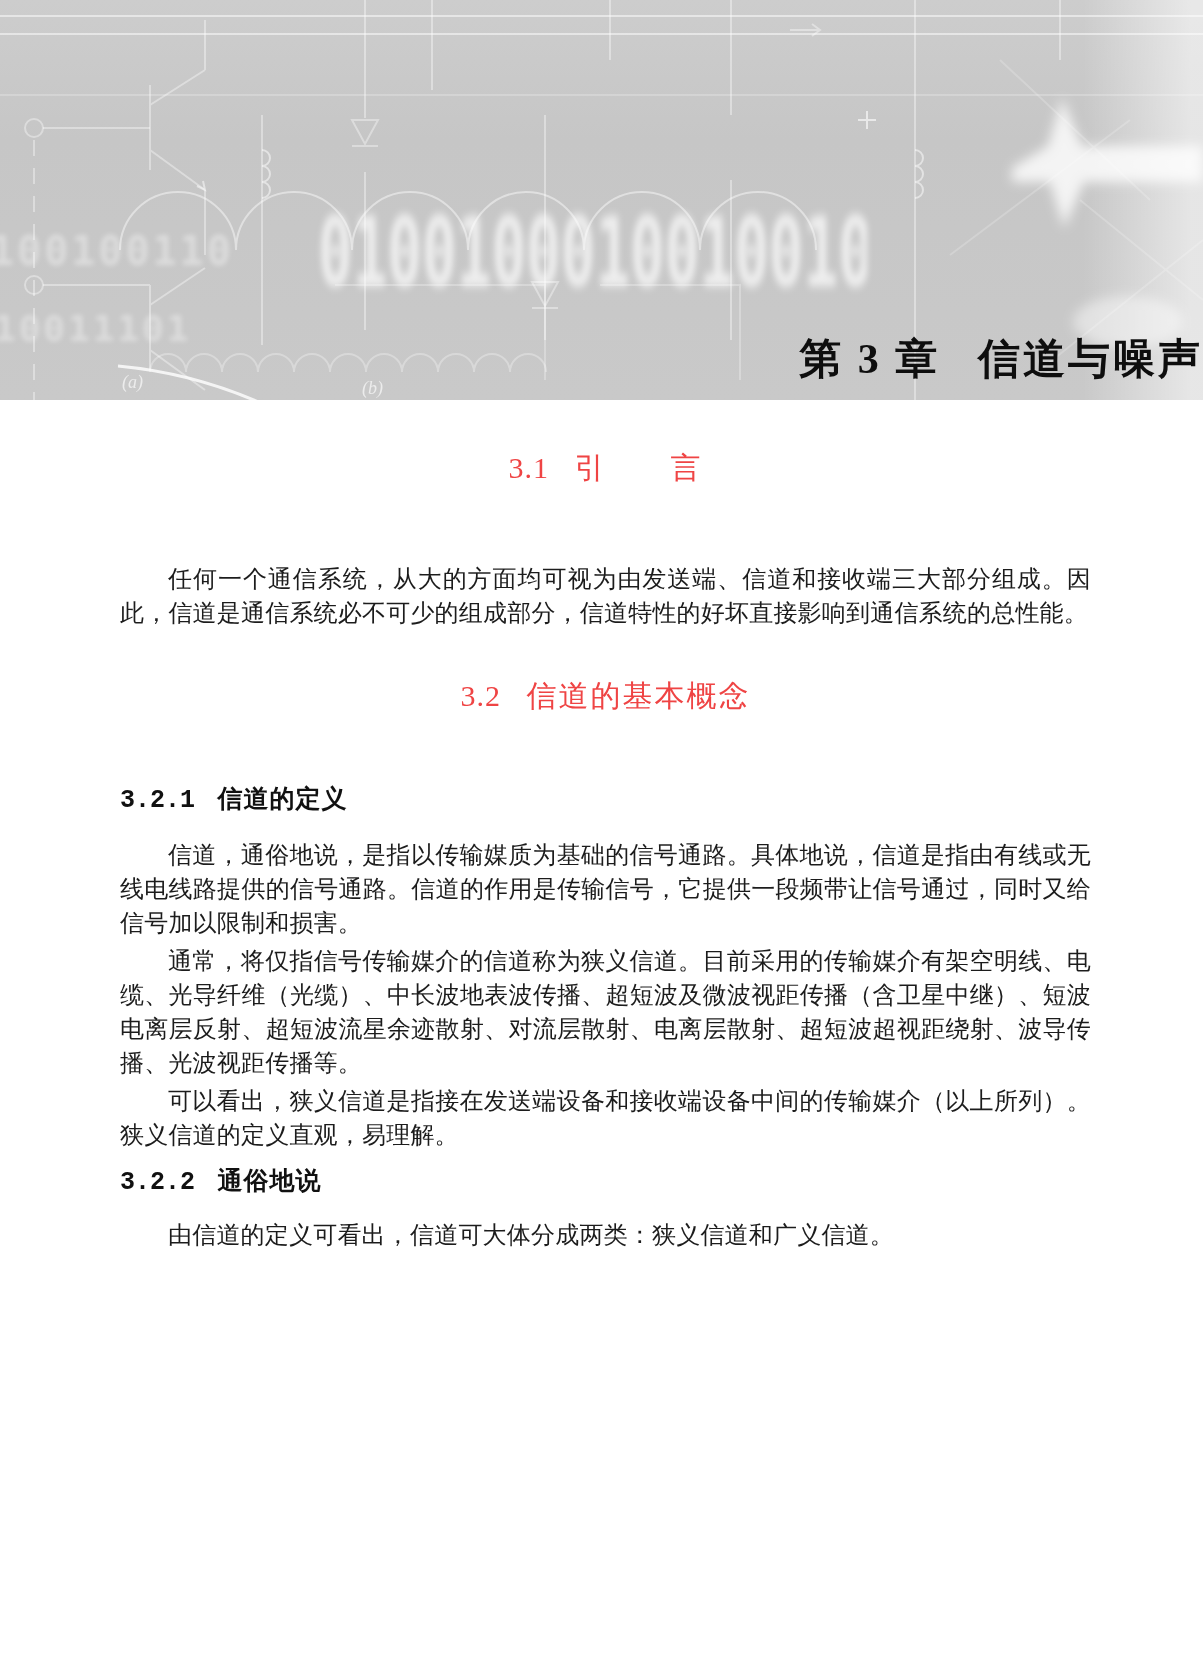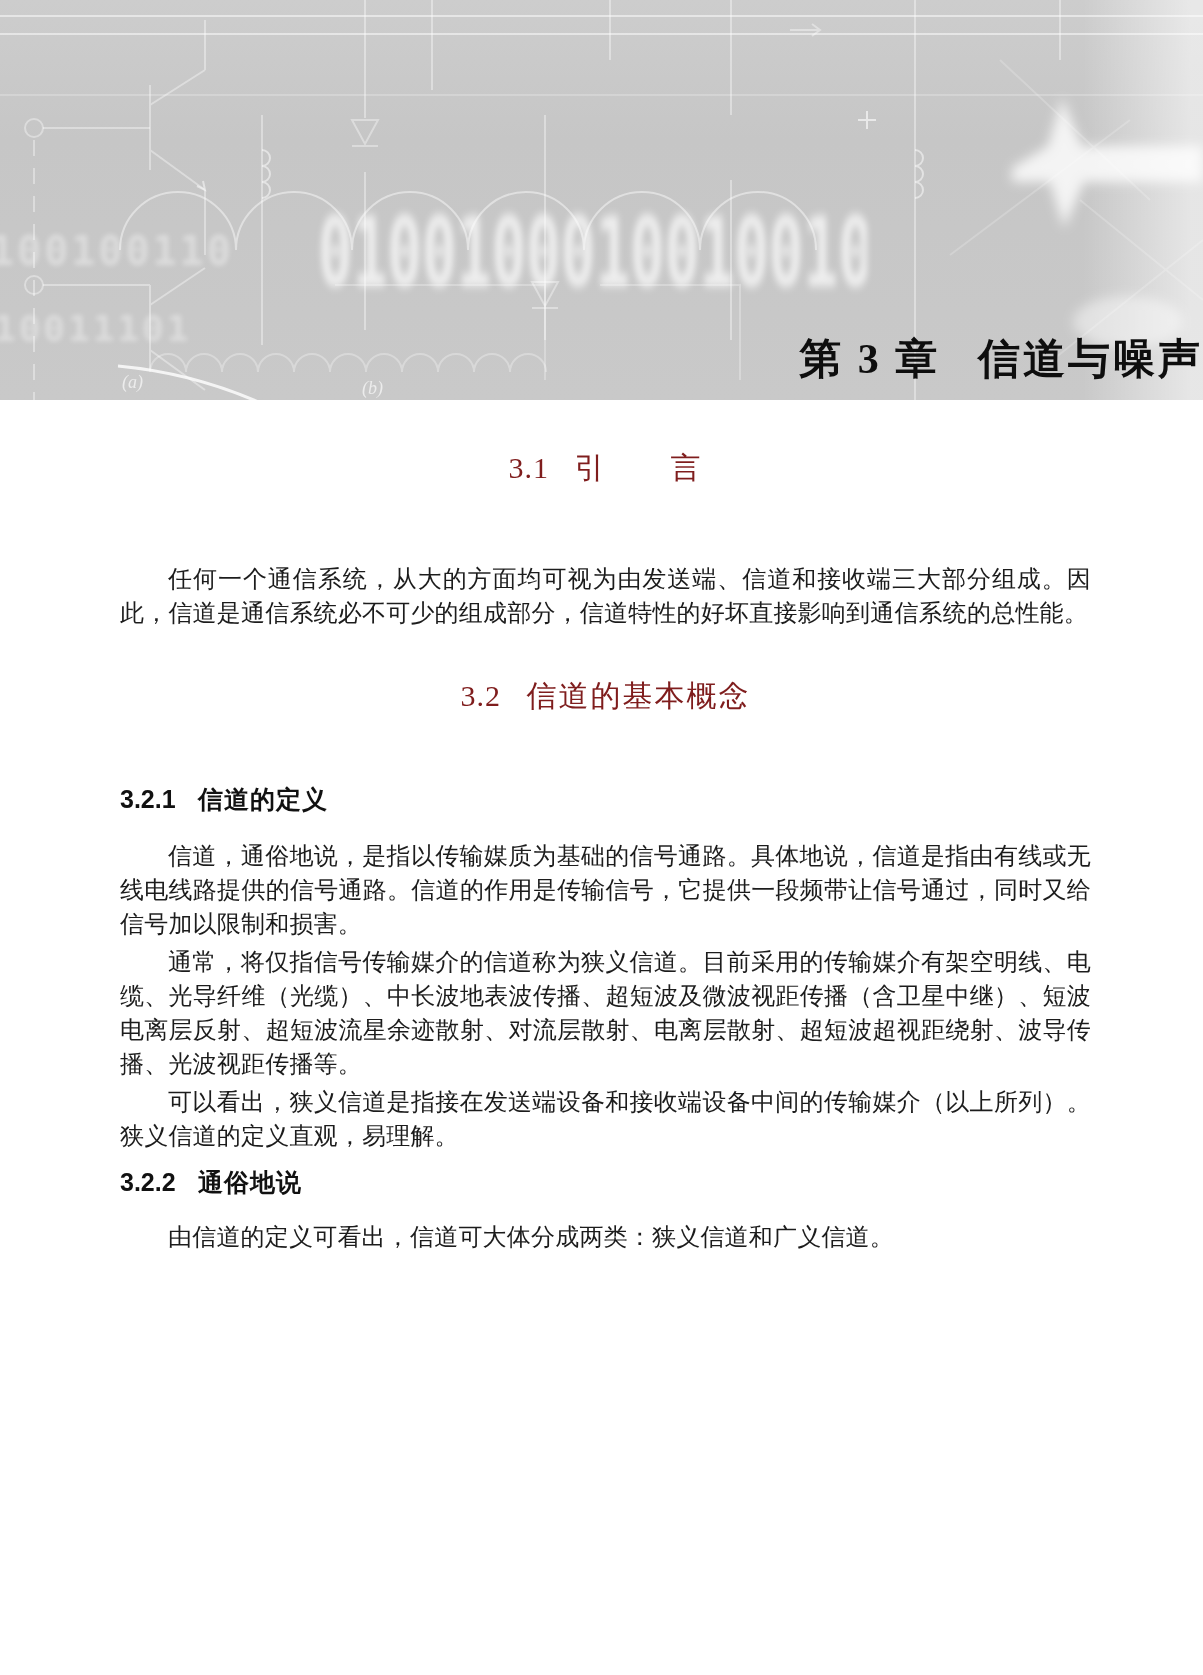--- a/index.html
+++ b/index.html
@@ -68,35 +68,35 @@
   }
   .chapter-title .ch-num { margin-right: 0.9em; }
 
   
   .content { padding: 0 112px 0 120px; }
 
   h2.section-heading {
     text-align: center;
     font-weight: normal;
     font-size: 30px; line-height: 36px;
-    color: #7f1d1d;
+    color: #ef4444;
     letter-spacing: 1px;
   }
   h2 .num { font-family: "Liberation Serif", serif; margin-right: 0.85em; }
   h2 .ttl { font-family: "Liberation Sans", sans-serif; letter-spacing: 2px; }
   #h2-3-1 { margin: 50px 0 76px 0; }
   #h2-3-2 { margin: 48px 0 0 0; }
 
   h3.sub-heading {
     font-size: 25px; line-height: 34px;
     font-weight: bold;
     color: #111;
     margin: 0;
   }
-  h3 .num { font-family: Liberation Sans, sans-serif; margin-right: 0.9em; }
+  h3 .num { font-family: Liberation Mono, monospace; margin-right: 0.9em; }
   h3 .ttl { font-family: Liberation Mono, monospace; letter-spacing: 1px; }
   #h3-3-2-1 { margin: 68px 0 20px 0; }
   #h3-3-2-2 { margin: 12px 0 18px 0; }
 
   p.body-par {
     font-size: 24px;
     line-height: 34px;
     margin: 0 0 4px 0;
     text-align: justify;
     text-indent: 2em;

